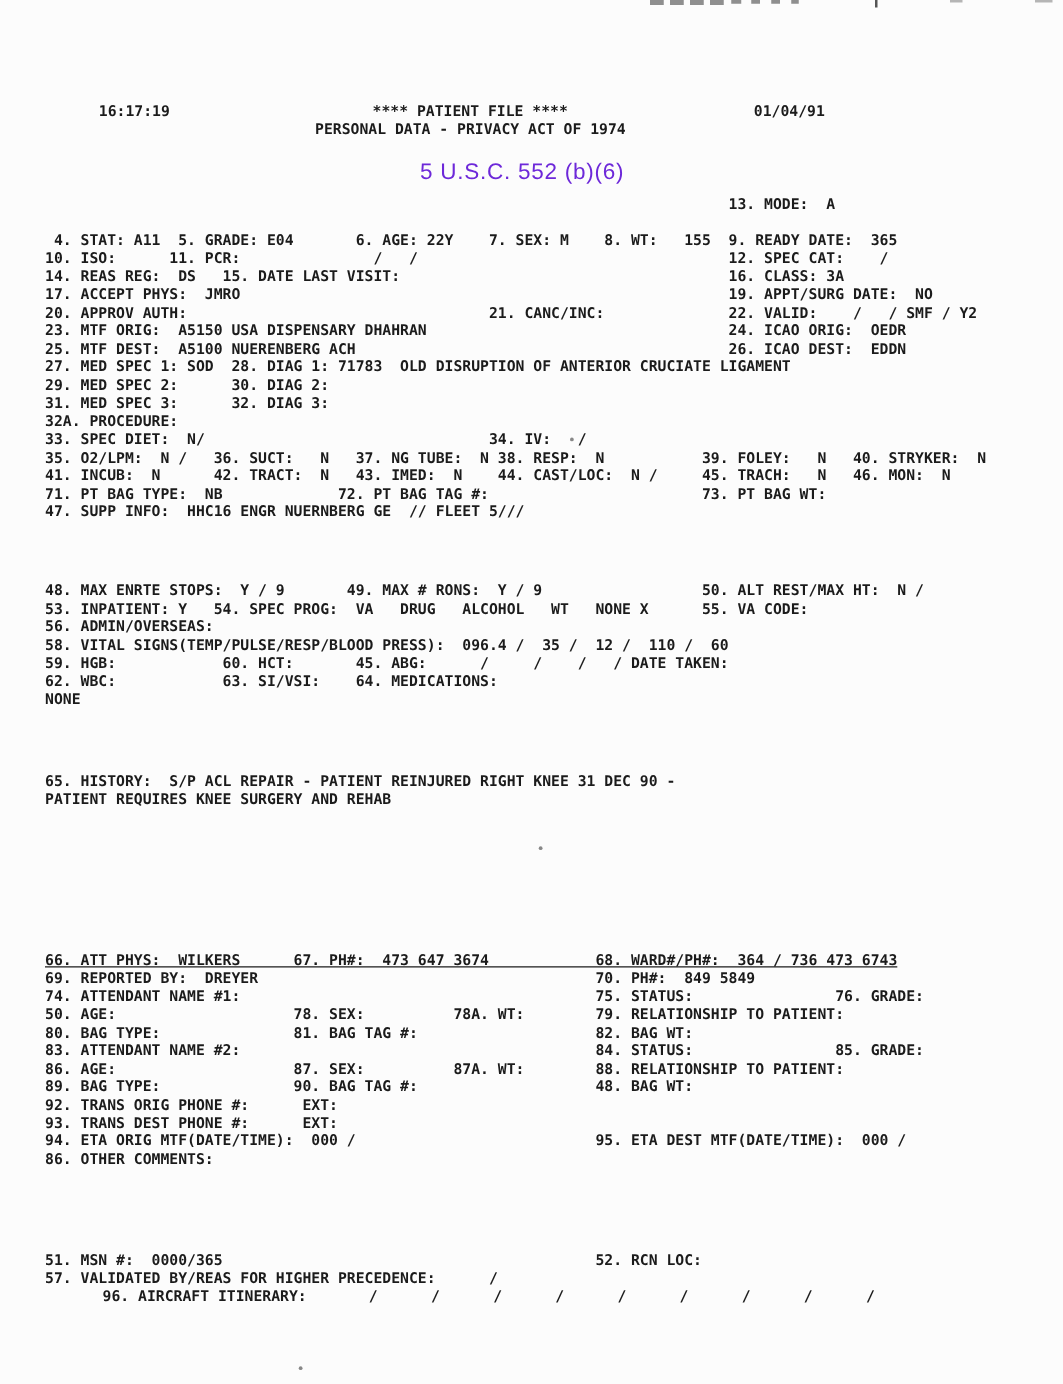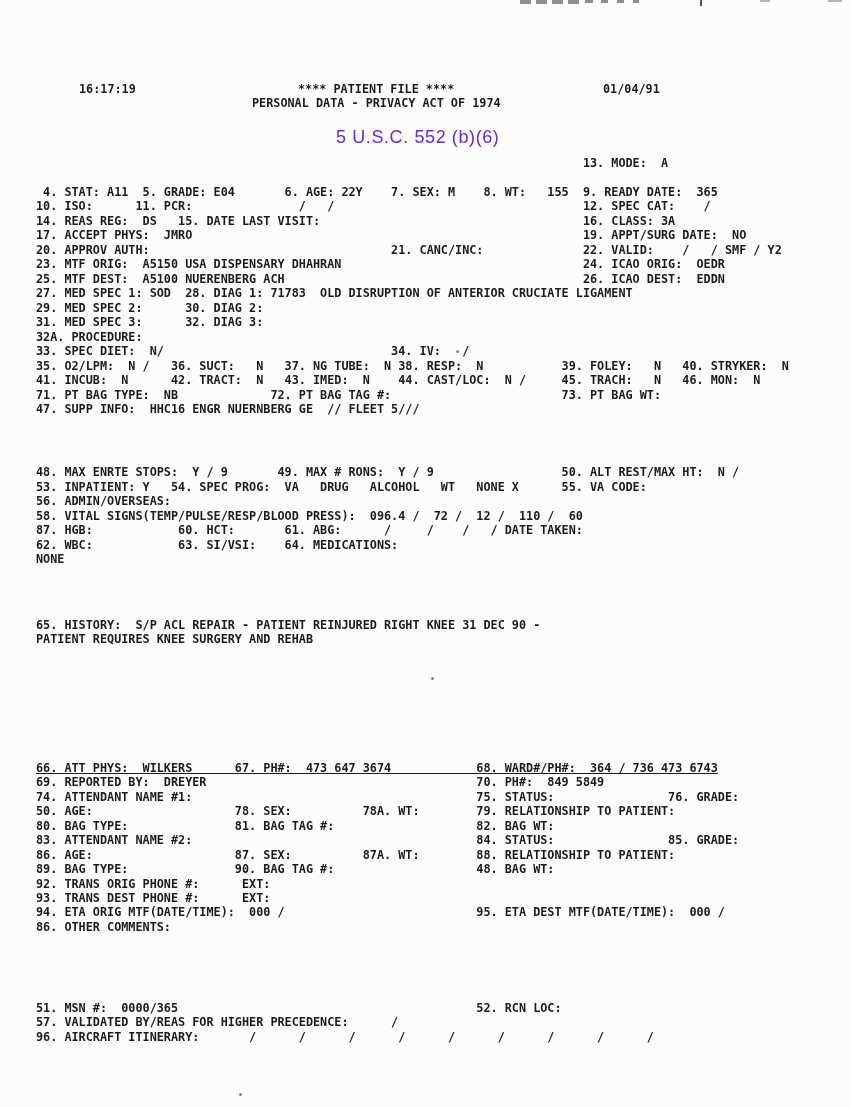--- a/index.html
+++ b/index.html
@@ -88,39 +88,39 @@
       <div class="ln" style="top: 316px;">31. MED SPEC 3:      32. DIAG 3:</div>
       <div class="ln" style="top: 331px;">32A. PROCEDURE:</div>
       <div class="ln" style="top: 345px;">33. SPEC DIET:  N/                                34. IV:   /</div>
       <div class="ln" style="top: 360px;">35. O2/LPM:  N /   36. SUCT:   N   37. NG TUBE:  N 38. RESP:  N           39. FOLEY:   N   40. STRYKER:  N</div>
       <div class="ln" style="top: 374px;">41. INCUB:  N      42. TRACT:  N   43. IMED:  N    44. CAST/LOC:  N /     45. TRACH:   N   46. MON:  N</div>
       <div class="ln" style="top: 389px;">71. PT BAG TYPE:  NB             72. PT BAG TAG #:                        73. PT BAG WT:</div>
       <div class="ln" style="top: 403px;">47. SUPP INFO:  HHC16 ENGR NUERNBERG GE  // FLEET 5///</div>
       <div class="ln" style="top: 466px;">48. MAX ENRTE STOPS:  Y / 9       49. MAX # RONS:  Y / 9                  50. ALT REST/MAX HT:  N /</div>
       <div class="ln" style="top: 481px;">53. INPATIENT: Y   54. SPEC PROG:  VA   DRUG   ALCOHOL   WT   NONE X      55. VA CODE:</div>
       <div class="ln" style="top: 495px;">56. ADMIN/OVERSEAS:</div>
-      <div class="ln" style="top: 510px;">58. VITAL SIGNS(TEMP/PULSE/RESP/BLOOD PRESS):  096.4 /  72 /  12 /  110 /  60</div>
-      <div class="ln" style="top: 524px;">87. HGB:            60. HCT:       61. ABG:      /     /    /   / DATE TAKEN:</div>
+      <div class="ln" style="top: 510px;">58. VITAL SIGNS(TEMP/PULSE/RESP/BLOOD PRESS):  096.4 /  35 /  12 /  110 /  60</div>
+      <div class="ln" style="top: 524px;">59. HGB:            60. HCT:       45. ABG:      /     /    /   / DATE TAKEN:</div>
       <div class="ln" style="top: 539px;">62. WBC:            63. SI/VSI:    64. MEDICATIONS:</div>
       <div class="ln" style="top: 553px;">NONE</div>
       <div class="ln" style="top: 619px;">65. HISTORY:  S/P ACL REPAIR - PATIENT REINJURED RIGHT KNEE 31 DEC 90 -</div>
       <div class="ln" style="top: 633px;">PATIENT REQUIRES KNEE SURGERY AND REHAB</div>
       <div class="ln" style="top: 762px; text-decoration: underline;">66. ATT PHYS:  WILKERS      67. PH#:  473 647 3674            68. WARD#/PH#:  364 / 736 473 6743</div>
       <div class="ln" style="top: 776px;">69. REPORTED BY:  DREYER                                      70. PH#:  849 5849</div>
       <div class="ln" style="top: 791px;">74. ATTENDANT NAME #1:                                        75. STATUS:                76. GRADE:</div>
       <div class="ln" style="top: 805px;">50. AGE:                    78. SEX:          78A. WT:        79. RELATIONSHIP TO PATIENT:</div>
       <div class="ln" style="top: 820px;">80. BAG TYPE:               81. BAG TAG #:                    82. BAG WT:</div>
       <div class="ln" style="top: 834px;">83. ATTENDANT NAME #2:                                        84. STATUS:                85. GRADE:</div>
       <div class="ln" style="top: 849px;">86. AGE:                    87. SEX:          87A. WT:        88. RELATIONSHIP TO PATIENT:</div>
       <div class="ln" style="top: 863px;">89. BAG TYPE:               90. BAG TAG #:                    48. BAG WT:</div>
       <div class="ln" style="top: 878px; text-align: right;">92. TRANS ORIG PHONE #:      EXT:</div>
       <div class="ln" style="top: 892px;">93. TRANS DEST PHONE #:      EXT:</div>
       <div class="ln" style="top: 906px;">94. ETA ORIG MTF(DATE/TIME):  000 /                           95. ETA DEST MTF(DATE/TIME):  000 /</div>
       <div class="ln" style="top: 921px;">86. OTHER COMMENTS:</div>
       <div class="ln" style="top: 1002px;">51. MSN #:  0000/365                                          52. RCN LOC:</div>
       <div class="ln" style="top: 1016px;">57. VALIDATED BY/REAS FOR HIGHER PRECEDENCE:      /</div>
-      <div class="ln" style="top: 1031px;">96. AIRCRAFT ITINERARY:       /      /      /      /      /      /      /      /      /</div>
+      <div class="ln" style="top: 1031px; margin-left: 46px;">96. AIRCRAFT ITINERARY:       /      /      /      /      /      /      /      /      /</div>
     </div>
 
   <div class="dot" style="left:456px;top:350px;"></div>
   <div class="dot" style="left:431px;top:677px;"></div>
   <div class="dot" style="left:239px;top:1093px;"></div>
 </div>
 
 </body></html>

